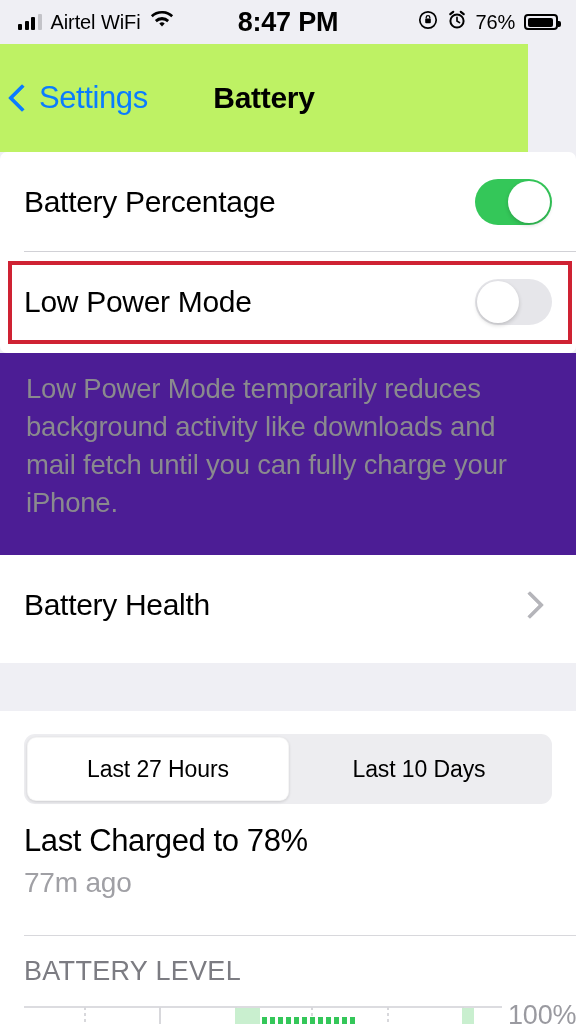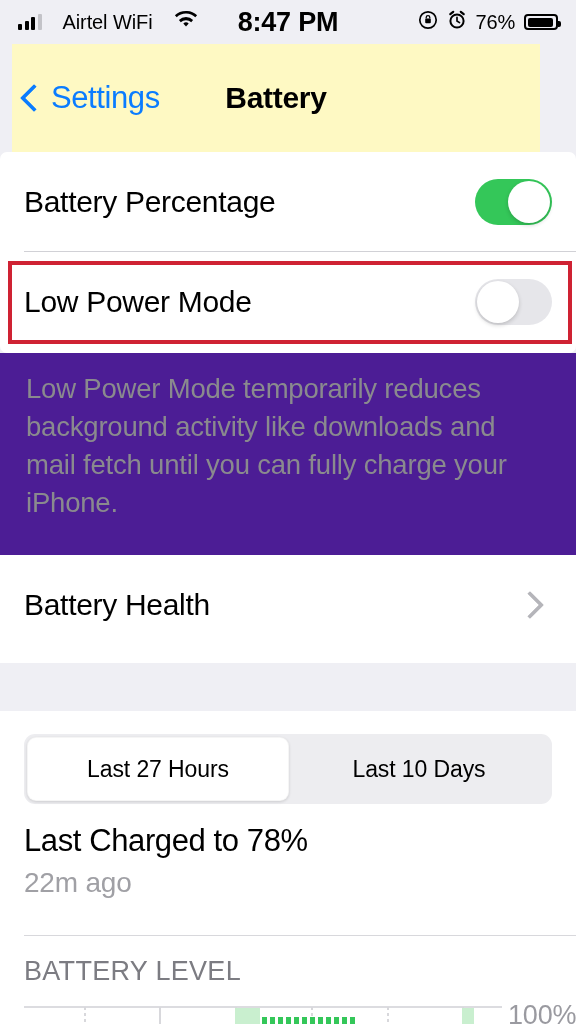--- a/index.html
+++ b/index.html
@@ -31,21 +31,21 @@
     height: 44px;
     display: flex;
     align-items: center;
     padding: 0 18px;
     box-sizing: border-box;
     background: #efeff4;
   }
   .sb-left {
     display: flex;
     align-items: center;
-    gap: 21px;
+    gap: 9px;
     flex: 1 1 0;
   }
   .sb-center {
     flex: 0 0 auto;
     font-size: 27px;
     font-weight: bold;
     letter-spacing: -0.2px;
   }
   .sb-right {
     display: flex;
@@ -103,22 +103,21 @@
     background: #000;
     border-radius: 2px;
   }
 
   
   .navbar {
     position: absolute;
     top: 44px; left: 0;
     width: 528px;
     height: 108px;
-    background: #fef9c3;
-    margin-left: 12px;
+    background: #bef264;
   }
   .nav-back {
     position: absolute;
     left: 12px;
     top: 0;
     height: 108px;
     display: flex;
     align-items: center;
     gap: 4px;
     color: #0a7cff;
@@ -450,21 +449,21 @@
 
   <div class="white sec-usage">
 
     <div class="segmented">
       <div class="seg active">Last 27 Hours</div>
       <div class="seg">Last 10 Days</div>
     </div>
 
     <div class="charged">
       <div class="charged-title">Last Charged to 78%</div>
-      <div class="charged-sub">22m ago</div>
+      <div class="charged-sub">77m ago</div>
     </div>
     <div class="charged-rule"></div>
 
     <div class="chart-header">BATTERY LEVEL</div>
 
     <div class="chart-area">
       <div class="chart-top-line"></div>
       <div class="vgrid" style="left:60px"></div>
       <div class="vgrid solid" style="left:135px"></div>
       <div class="vgrid" style="left:211px"></div>

